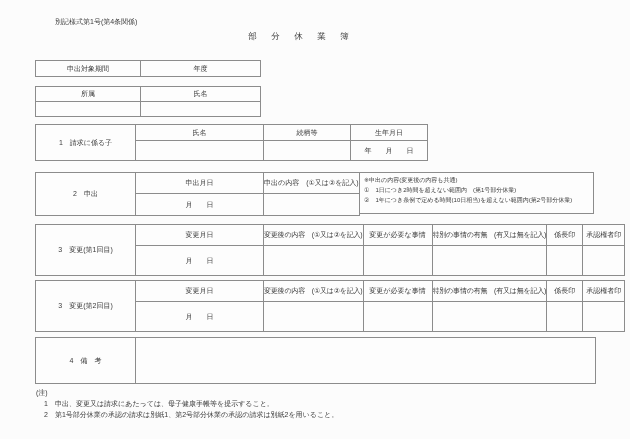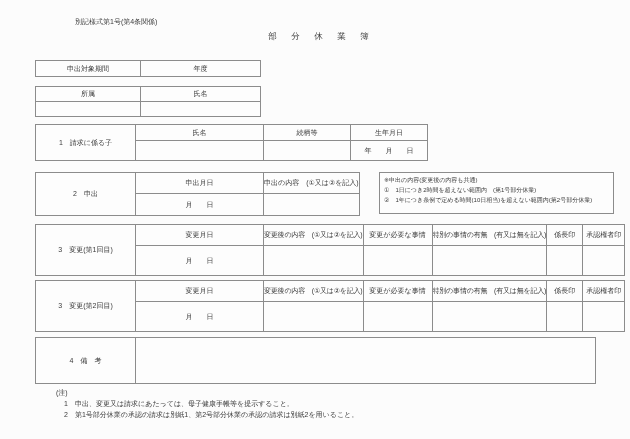--- a/index.html
+++ b/index.html
@@ -3,21 +3,21 @@
 <meta charset="utf-8">
 <style>
   html,body{margin:0;padding:0;}
   body{
     width:630px;height:439px;position:relative;
     background:#fcfcfc;
     font-family:"Liberation Sans","DejaVu Sans",sans-serif;
     color:#3a3a3a;
     -webkit-font-smoothing:antialiased;
   }
-  .abs{position:absolute;margin-left:20px;}
+  .abs{position:absolute;}
   .form-note-number{top:17px;left:55px;font-size:7px;}
   .form-title{top:31px;left:0;width:600px;text-align:center;font-size:8.5px;letter-spacing:3px;}
   table.ft{border-collapse:collapse;table-layout:fixed;position:absolute;background:#fdfdfd;}
   table.ft td{
     border:1px solid #8c8c8c;
     font-size:7px;
     padding:0;
     text-align:center;
     vertical-align:middle;
     overflow:hidden;

